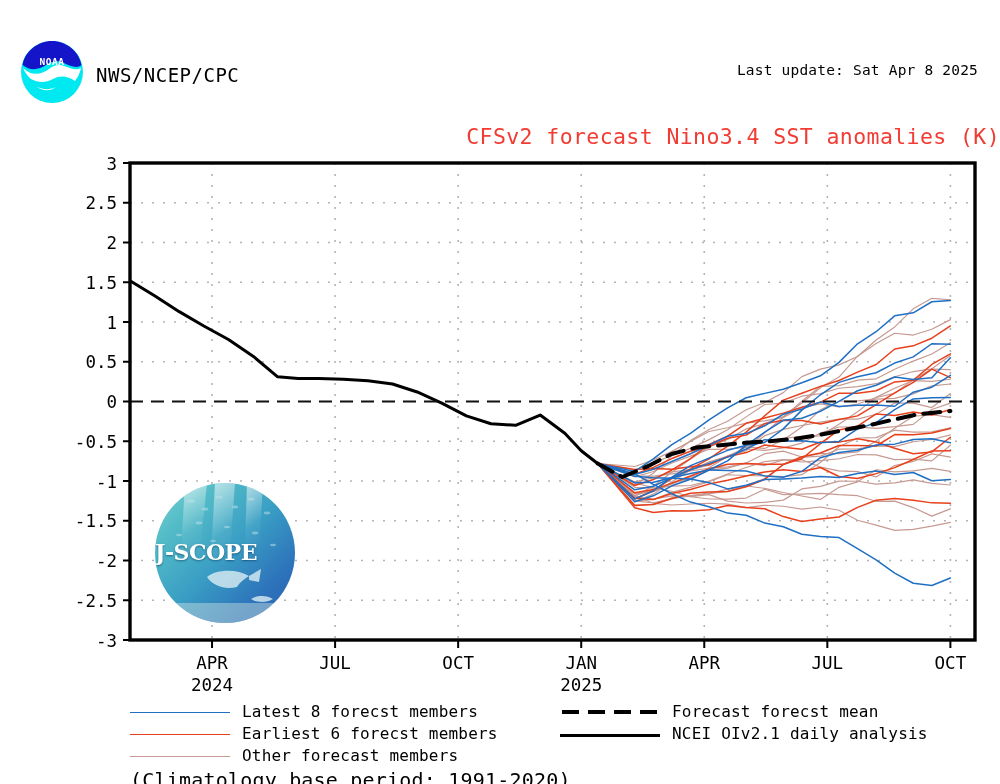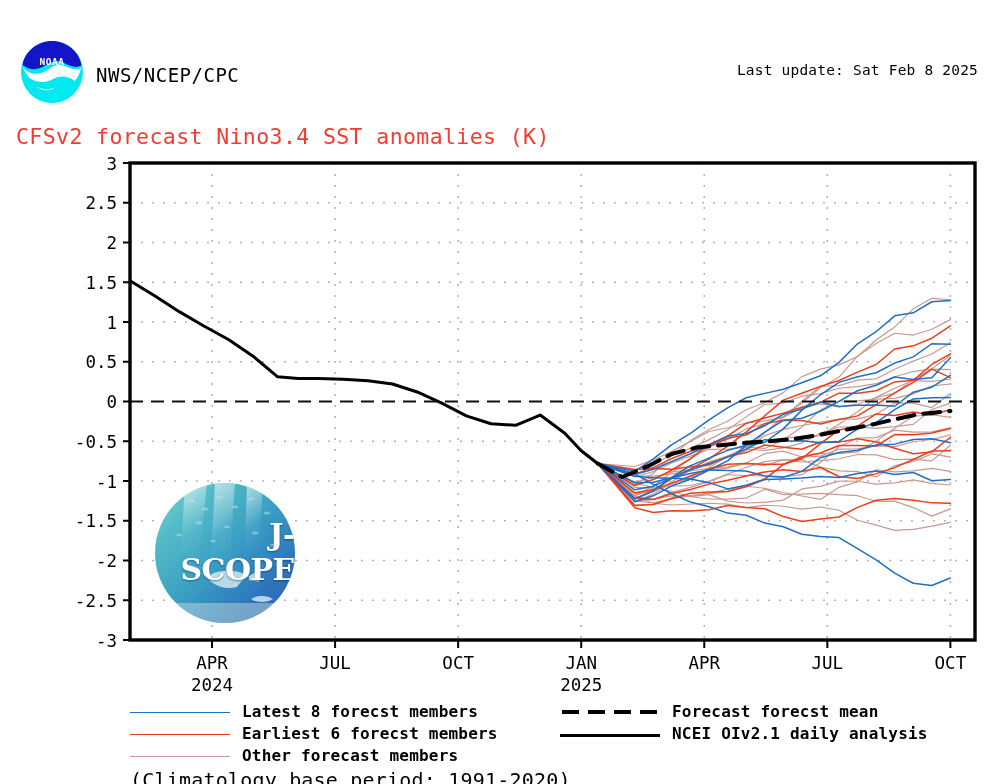--- a/index.html
+++ b/index.html
@@ -37,21 +37,21 @@
     text-align: right;
     color: #000;
   }
   #update-block .ln1 { font-size: 14.5px; letter-spacing: 0.2px; white-space: nowrap; }
   #update-block .ln2 { font-size: 11.5px; font-weight: bold; letter-spacing: 0.1px; white-space: nowrap; margin-top: 2px; }
 
   
   #chart-title {
     position: absolute;
     left: 16px; right: 0; top: 100px;
-    text-align: left;
+    text-align: right;
     font-size: 21.5px;
     color: #f23b32;
     letter-spacing: 0.4px;
   }
 
   
   #plot-wrap {
     position: absolute;
     left: 0; top: 0;
     width: 1000px; height: 784px;
@@ -64,42 +64,41 @@
     left: 155px; top: 459px;
     width: 140px; height: 140px;
     border-radius: 50%;
     overflow: hidden;
   }
   #jscope .photo { position: absolute; inset: 0; }
   #jscope .label {
     position: absolute;
     left: 0; right: 0; top: 50%;
     transform: translateY(-52%);
-    text-align: right;
+    text-align: left;
     font-family: "DejaVu Serif", serif;
     font-weight: bold;
-    font-size: 30px;
+    font-size: 22px;
     color: #ffffff;
     letter-spacing: -0.5px;
     text-shadow: 0 1px 2px rgba(0,40,70,0.55);
   }
 
   
   #legend {
     position: absolute;
     left: 0; top: 670px;
     width: 1000px; height: 114px;
   }
   .lg-row { position: absolute; height: 22px; }
   .lg-swatch { position: absolute; left: 0; top: 10px; width: 100px; height: 0; }
   .lg-text {
     position: absolute; left: 112px; top: 0;
     font-size: 16px; color: #000; white-space: nowrap;
     letter-spacing: 0.2px;
-    font-weight: bold;
   }
   #clim-note {
     position: absolute;
     left: 130px; top: 744px;
     font-size: 20px; color: #000;
     letter-spacing: 0.2px;
     white-space: nowrap;
   }
   .axis-txt { font-family: "DejaVu Sans Mono", monospace; fill: #000; }
 </style>
@@ -117,21 +116,21 @@
                C62 35 60 39 57 43 C50 38 42 37 35 41 C28 45 20 45 13 41
                C9.5 38 7 34.5 5 30 Z" fill="#ffffff"></path>
       <path d="M18 48 C24 52 32 52 38 49 C33 53 25 54 18 48 Z" fill="#ffffff"></path>
       <text x="34" y="27" text-anchor="middle" font-family="DejaVu Sans Mono, monospace" font-size="9.5" font-weight="bold" fill="#ffffff" letter-spacing="0.5">NOAA</text>
     </svg>
   </div>
 
   <div id="agency-label">NWS/NCEP/CPC</div>
 
   <div id="update-block">
-    <div class="ln1">Last update: Sat Feb 8 2025</div>
+    <div class="ln1">Last update: Sat Apr 8 2025</div>
   </div>
 
   <div id="chart-title">CFSv2 forecast Nino3.4 SST anomalies (K)</div>
 
   <div id="plot-wrap">
     <svg id="plot-svg" width="1000" height="784">
       <defs>
         <clipPath id="plotclip">
             <rect x="130" y="139" width="845" height="477"></rect>
           </clipPath>

